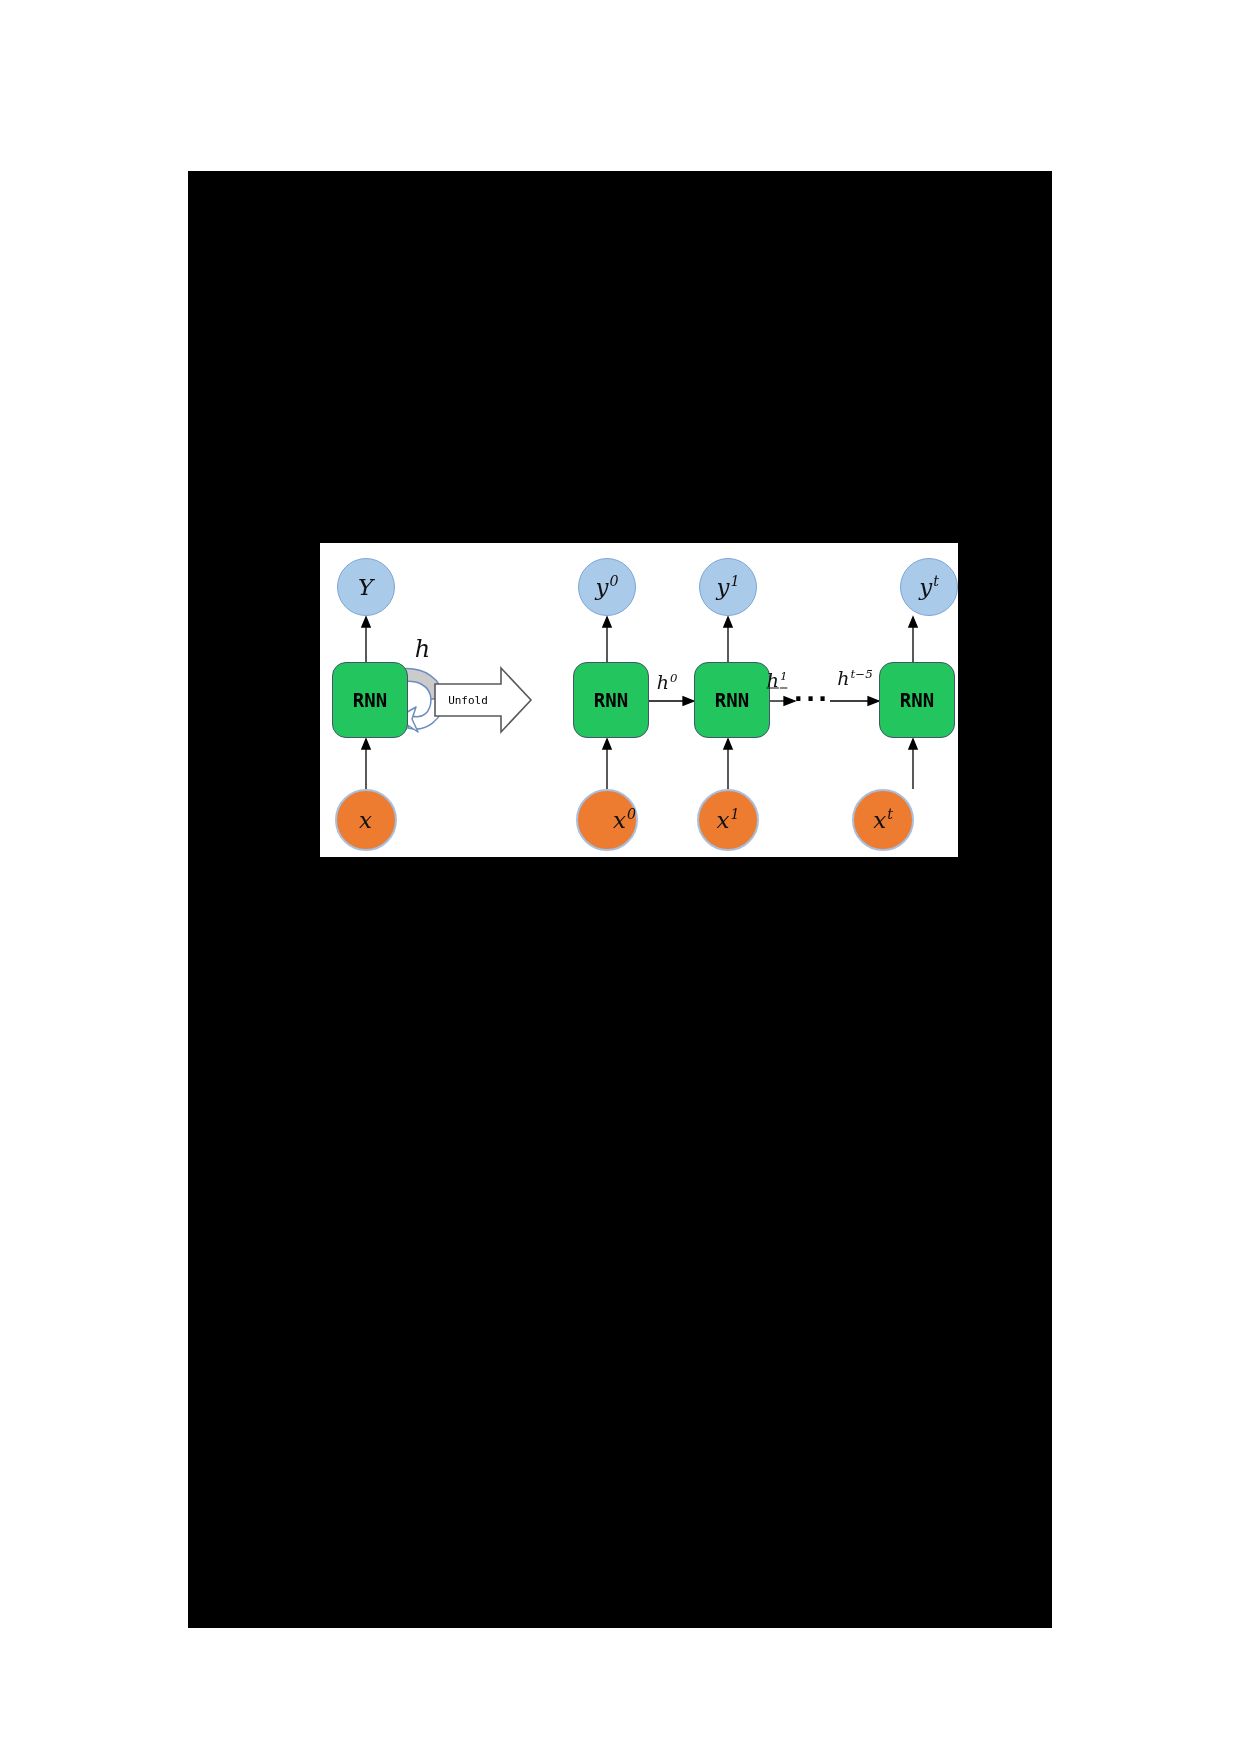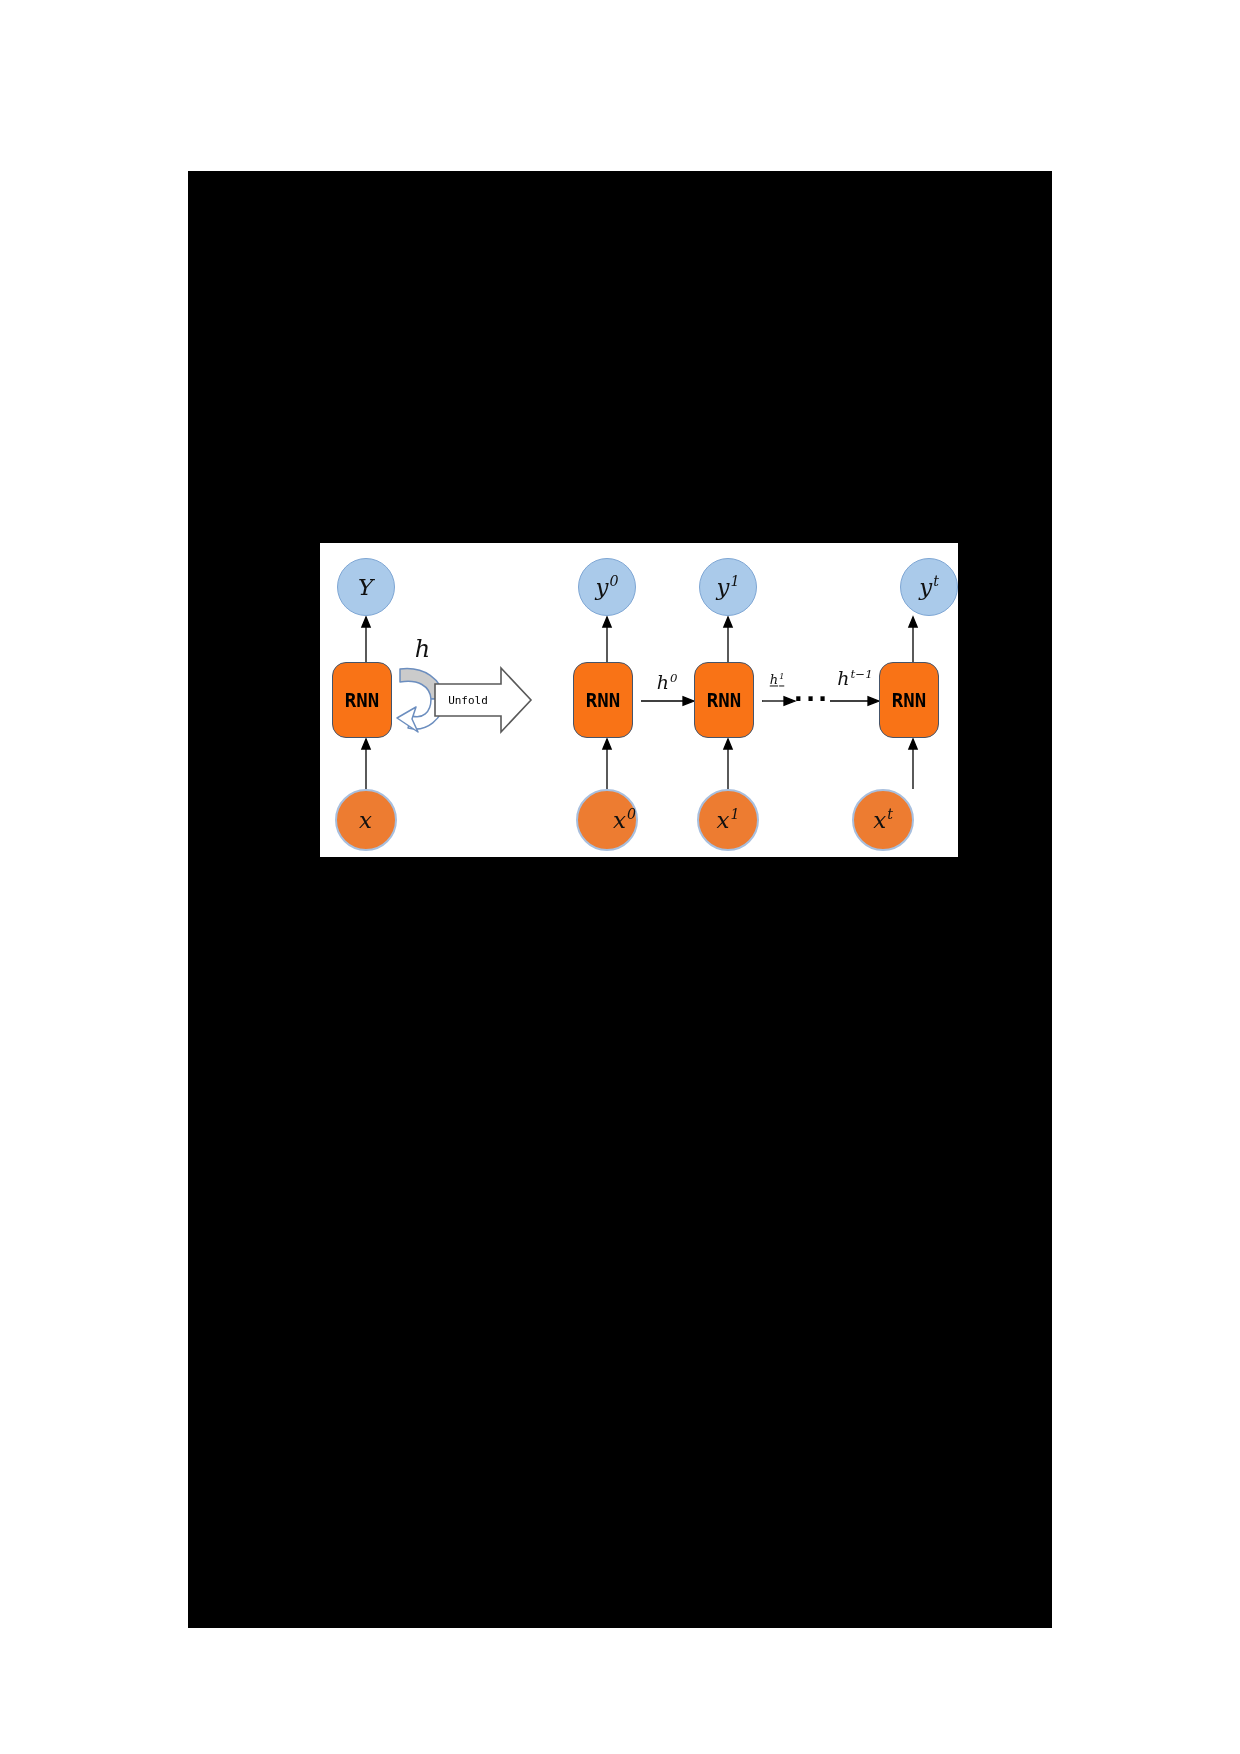--- a/index.html
+++ b/index.html
@@ -7,37 +7,37 @@
   .page { position:relative; width:1240px; height:1754px; background:#ffffff; }
 
   .canvas { position:absolute; left:188px; top:171px; width:864px; height:1457px; background:#000000; }
 
   .panel { position:absolute; left:132px; top:372px; width:638px; height:314px; background:#ffffff; }
 
   .node { position:absolute; display:flex; align-items:center; justify-content:center; }
 
   .circle-out { width:58px; height:58px; border-radius:50%; background:#AACAEA; border:1.6px solid #7EA6D4; top:15px; }
   .circle-in  { width:62px; height:62px; border-radius:50%; background:#ED7C31; border:2px solid #A8BFDE; top:246px; }
-  .rnn-box    { width:60px; height:76px; border-radius:14px; background:#f97316; border:1.7px solid #44546A; top:119px; }
+  .rnn-box    { width:76px; height:76px; border-radius:14px; background:#22c55e; border:1.7px solid #44546A; top:119px; }
 
   .c1o{left:17px;} .c2o{left:258px;justify-content:center;} .c3o{left:379px;} .c4o{left:580px;}
   .c1b{left:12px;} .c2b{left:253px;} .c3b{left:374px;} .c4b{left:559px;}
   .c1i{left:15px;} .c2i{left:256px;justify-content:flex-end;} .c3i{left:377px;} .c4i{left:532px;}
 
   .math { font-family:"DejaVu Serif", serif; font-style:italic; font-size:23px; color:#111; line-height:1; }
   .math .sup { font-size:0.62em; position:relative; top:-0.62em; margin-left:1px; }
 
   .cell-label { font-family:"DejaVu Sans Mono", monospace; font-weight:bold; font-size:19px; color:#000; letter-spacing:0px; }
 
   .state-label { position:absolute; transform:translate(-50%,-50%); font-family:"DejaVu Serif", serif;
                  font-style:italic; color:#111; line-height:1; white-space:nowrap; }
   .state-label .sup { font-size:0.62em; position:relative; top:-0.62em; margin-left:1px; }
   .lbl-h   { left:103px; top:106px; font-size:24px; }
   .lbl-h0  { left:347px; top:139px; font-size:19px; }
-  .lbl-h1  { left:457px; top:137px; font-size:13px;text-decoration:underline; }
+  .lbl-h1  { left:457px; top:137px; font-size:19px;text-decoration:underline; }
   .lbl-ht1 { left:535px; top:135px; font-size:19px; }
 
   .ellipsis { position:absolute; left:492px; top:156px; transform:translate(-50%,-50%);
               font-family:"DejaVu Sans", sans-serif; font-weight:bold; font-size:24px;
               letter-spacing:3px; color:#000; }
 
   .unfold-text { position:absolute; left:115px; top:141px; width:66px; height:32px;
                  display:flex; align-items:center; justify-content:center;
                  font-family:"DejaVu Sans Mono", monospace; font-size:11px; color:#000; }
 
@@ -128,21 +128,21 @@
       </div>
       <div class="node circle-in c3i">
         <span class="math"><span>x</span><span class="sup">1</span></span>
       </div>
       <div class="state-label lbl-h1">
         <span>h</span><span class="sup">1</span>
       </div>
 
       <div class="ellipsis">···</div>
       <div class="state-label lbl-ht1">
-        <span>h</span><span class="sup">t−1</span>
+        <span>h</span><span class="sup">t−5</span>
       </div>
 
       <div class="node circle-out c4o">
         <span class="math"><span>y</span><span class="sup">t</span></span>
       </div>
       <div class="node rnn-box c4b">
         <span class="cell-label">RNN</span>
       </div>
       <div class="node circle-in c4i">
         <span class="math"><span>x</span><span class="sup">t</span></span>

